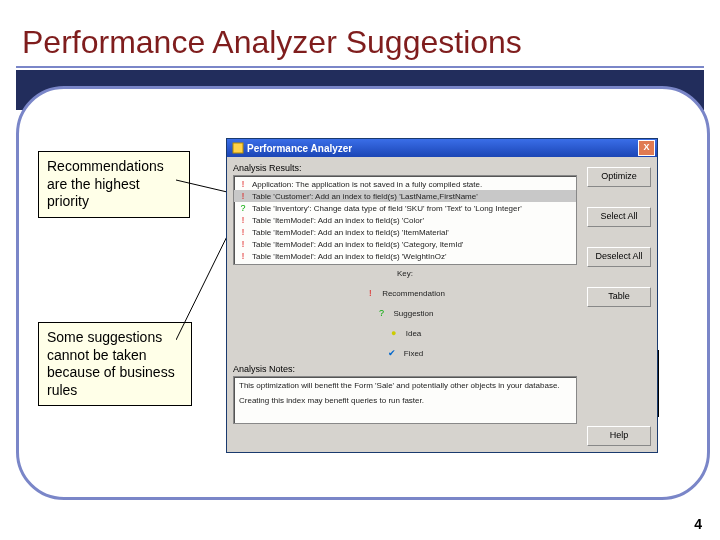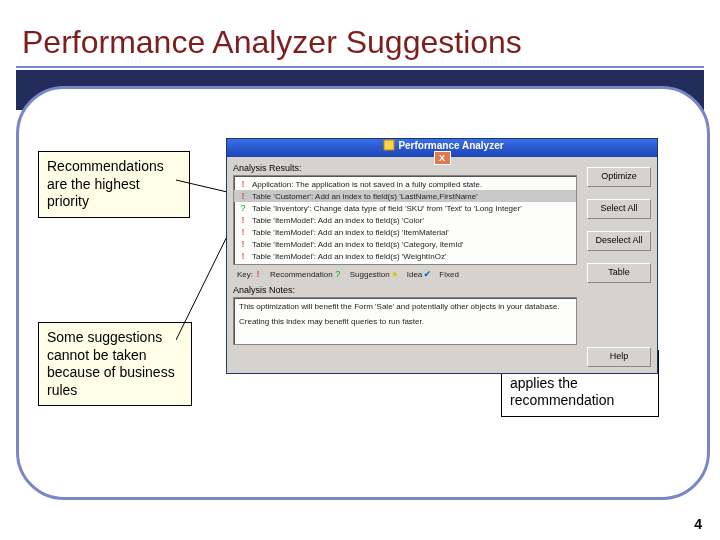--- a/index.html
+++ b/index.html
@@ -10,36 +10,36 @@
   .frame{position:absolute;left:16px;top:86px;width:688px;height:408px;border:3px solid #7a86c8;border-radius:48px;background:#fff;}
 
   .callout{position:absolute;border:1px solid #000;background:#ffffe8;font-size:14px;line-height:1.25;padding:6px 8px;color:#000;}
   #c1{left:38px;top:151px;width:134px;}
   #c2{left:38px;top:322px;width:136px;}
   #c3{left:501px;top:350px;width:140px;background:#fff;}
 
   svg.connector{position:absolute;pointer-events:none;}
 
   .win{position:absolute;left:226px;top:138px;width:430px;background:#d6d3ce;border:1px solid #1a3a6e;font-family:Tahoma,Arial,sans-serif;font-size:9px;color:#000;}
-  .titlebar{height:18px;background:linear-gradient(#3a6ee8,#1b45b5);display:flex;align-items:center;justify-content:space-between;padding:0 2px;flex-direction:column;}
+  .titlebar{height:18px;background:linear-gradient(#3a6ee8,#1b45b5);display:flex;align-items:center;justify-content:space-between;padding:0 2px;}
   .titlebar .t-left{display:flex;align-items:center;}
   .titlebar .t-icon{width:12px;height:12px;margin:0 3px;display:inline-block;}
   .titlebar .t-text{color:#fff;font-weight:bold;font-size:10px;}
   .closebtn{width:15px;height:14px;background:#e07a52;border:1px solid #fff;color:#fff;font-weight:bold;font-size:9px;line-height:12px;text-align:center;cursor:pointer;}
   .body{padding:4px 6px 6px 6px;}
   .lbl{font-size:9px;color:#000;margin:2px 0;}
   .list{background:#fdfdfb;border:1px solid #888;box-shadow:inset 1px 1px 0 #555;padding:2px 0;margin-bottom:2px;}
   .row{display:flex;align-items:center;padding:1px 4px;white-space:nowrap;font-size:8px;color:#222;}
   .ico{width:10px;height:10px;margin-right:4px;display:inline-flex;align-items:center;justify-content:center;font-size:9px;line-height:1;}
   .sel{background:#c8c8c8;}
-  .keybar{display:flex;align-items:center;font-size:8px;color:#222;padding:2px 4px;}
+  .keybar{display:flex;align-items:center;gap:10px;font-size:8px;color:#222;padding:2px 4px;flex-direction:column;}
   .keybar span{display:inline-flex;align-items:center;gap:3px;}
   .notes{background:#fdfdfb;border:1px solid #888;box-shadow:inset 1px 1px 0 #555;padding:4px 5px;font-size:8px;color:#222;height:38px;}
   .notes p{margin:0 0 6px 0;}
-  .sidebtns{position:absolute;right:6px;top:28px;display:flex;flex-direction:column;gap:12px;}
+  .sidebtns{position:absolute;right:6px;top:28px;display:flex;flex-direction:column;gap:20px;}
   .btn{width:62px;height:18px;background:#d6d3ce;border:1px solid #888;border-top-color:#fff;border-left-color:#fff;font-size:9px;text-align:center;line-height:16px;cursor:pointer;}
   .helpbtn{position:absolute;right:6px;bottom:6px;}
   .inner{margin-right:74px;}
 
   .pagenum{position:absolute;right:18px;bottom:8px;font-size:14px;font-weight:bold;color:#000;}
   .i-reco{color:#d11;}
   .i-sugg{color:#0a0;}
   .i-idea{color:#cc0;}
   .i-fix{color:#06c;}
 </style>

